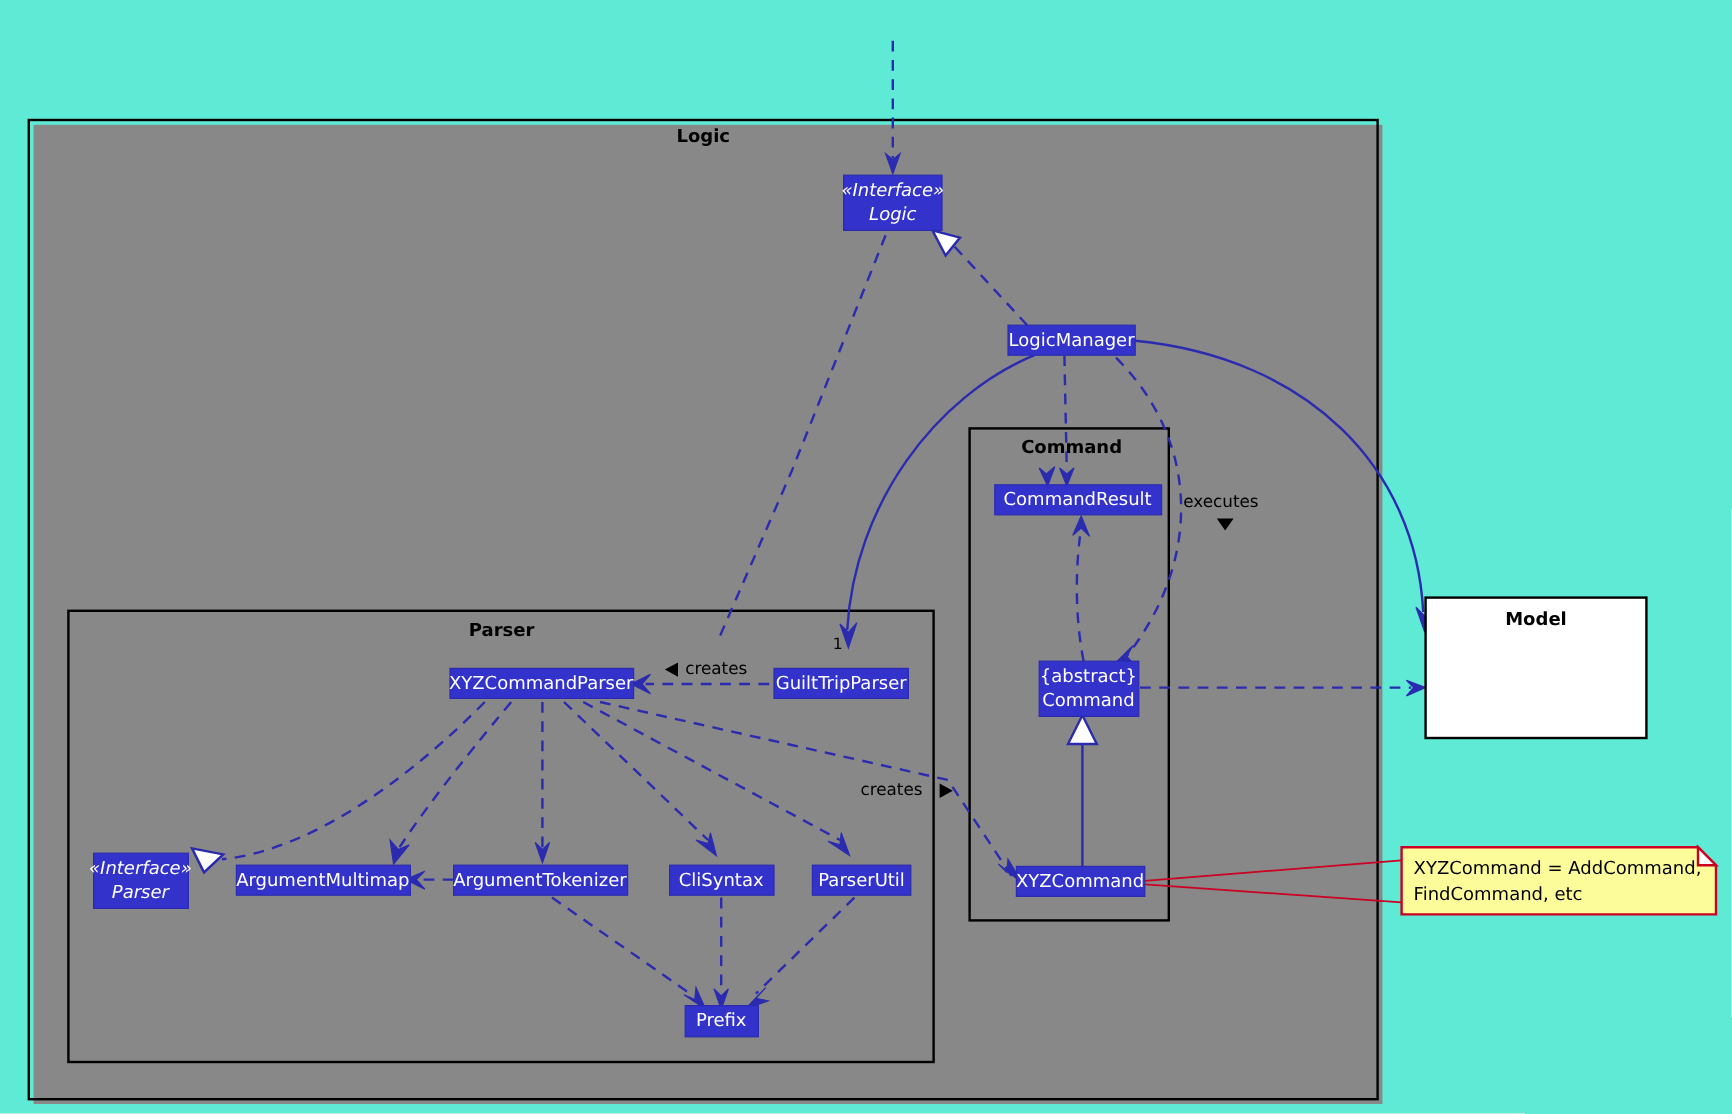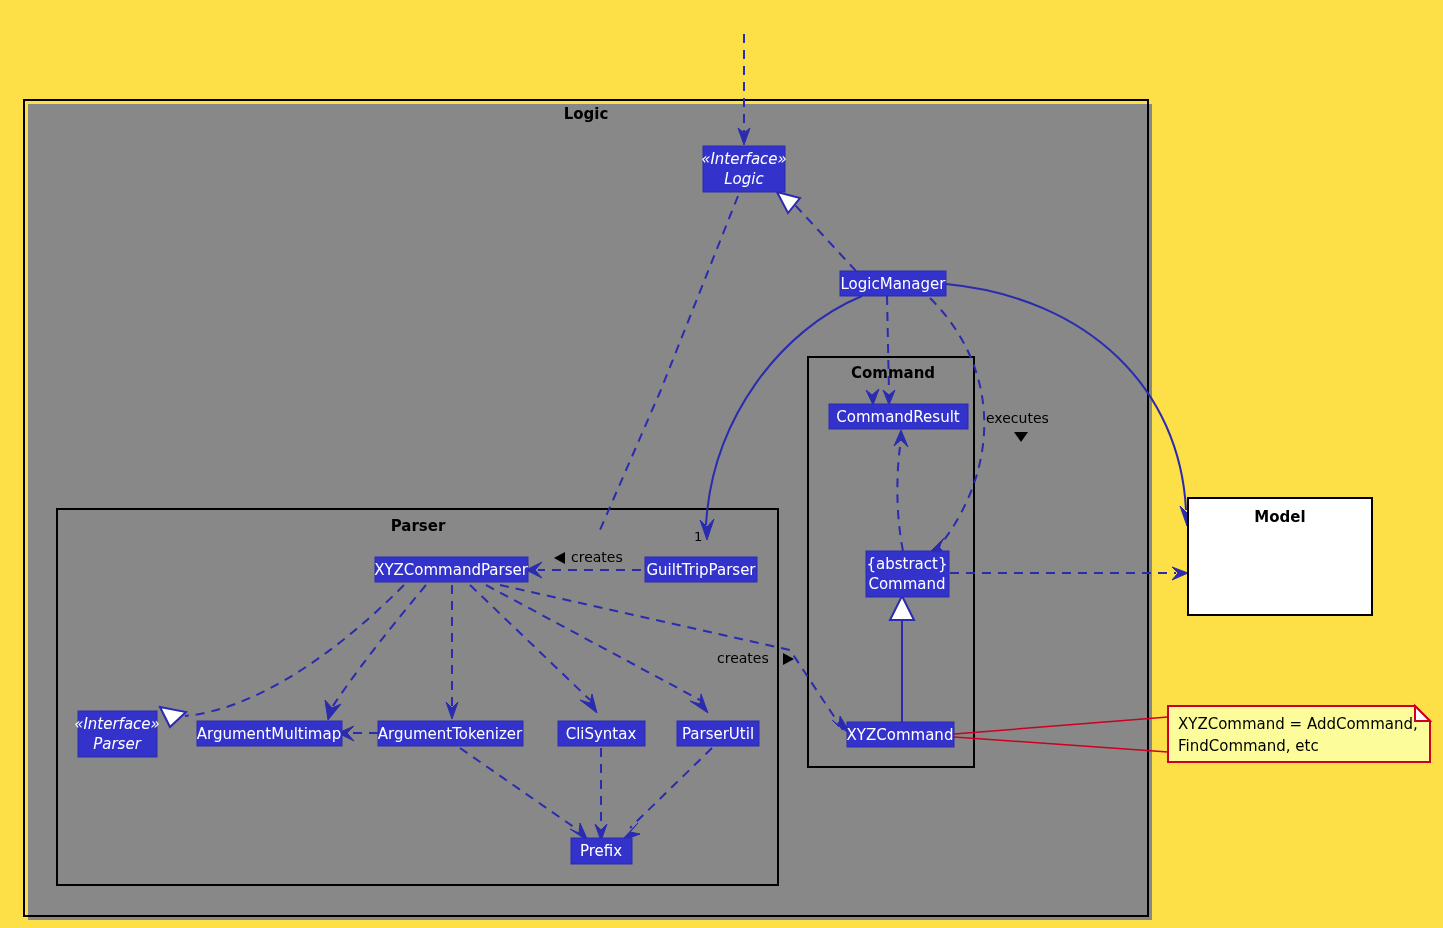--- a/index.html
+++ b/index.html
@@ -11,21 +11,21 @@
   body {
     font-family: "DejaVu Sans", sans-serif;
     width: 1443px;
     height: 928px;
     overflow: hidden;
   }
   #diagram-root {
     position: relative;
     width: 1443px;
     height: 928px;
-    background: #fde047;
+    background: #5eead4;
   }
   svg#uml-canvas {
     position: absolute;
     top: 0;
     left: 0;
     width: 1443px;
     height: 928px;
   }
   .pkg-rect {
     fill: none;

